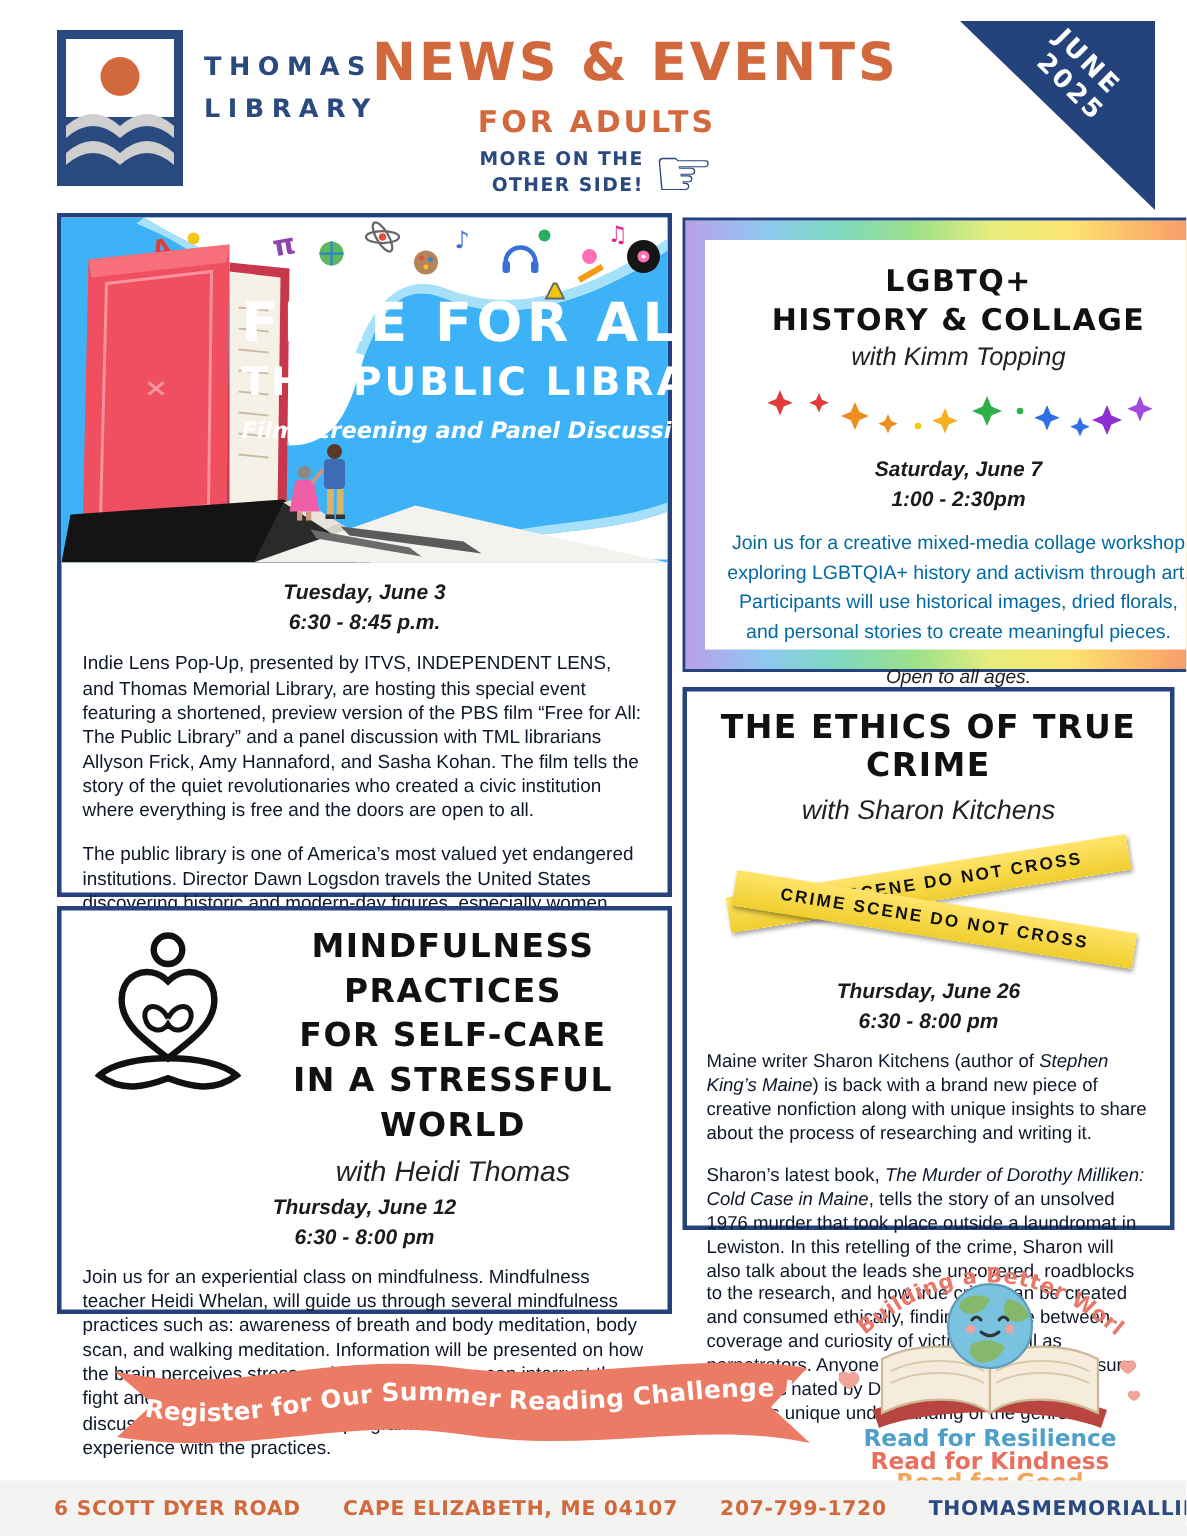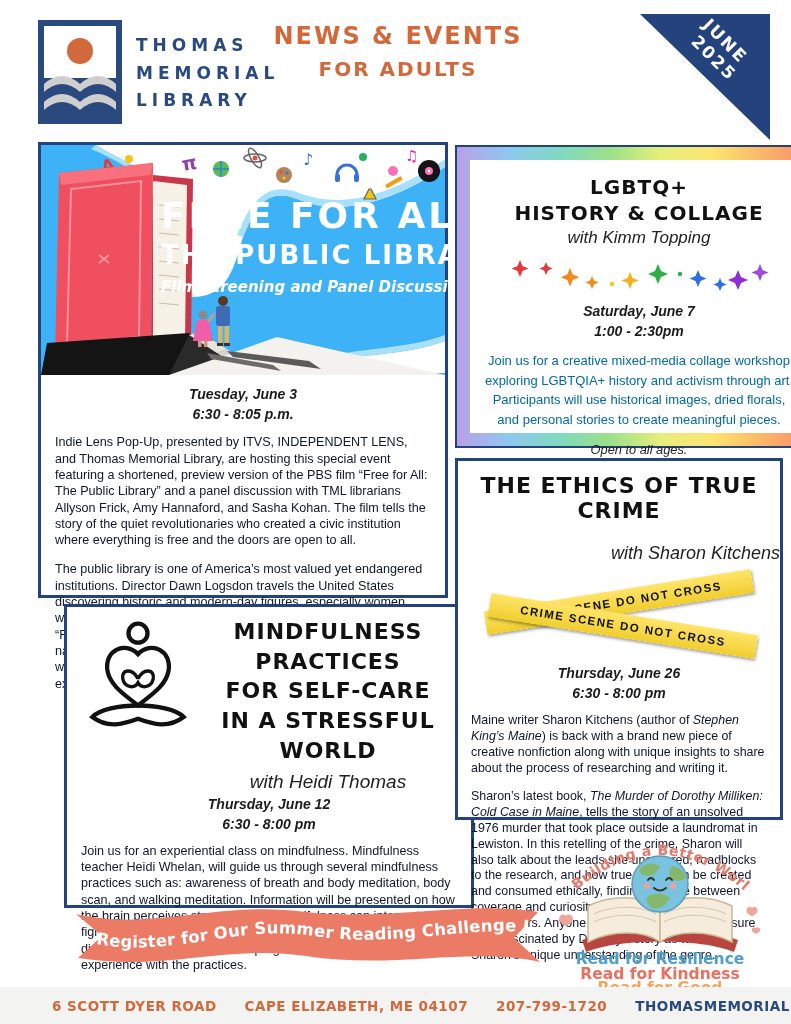--- a/index.html
+++ b/index.html
@@ -5,33 +5,33 @@
   html,body{margin:0;padding:0;background:#fff;}
   .page{position:relative;width:791px;height:1024px;background:#ffffff;
         font-family:"Liberation Sans",sans-serif;color:#222;overflow:hidden;}
 
   
   .logo-svg{position:absolute;left:38px;top:20px;}
   .lib-name{position:absolute;left:136px;top:32px;color:#2a4a7f;font-weight:bold;
             font-size:17px;letter-spacing:5px;line-height:1.62;font-family:"DejaVu Sans","Liberation Sans",sans-serif;}
   .head-center{position:absolute;left:248px;top:22px;width:300px;text-align:center;}
   .news-title{color:#d2693c;font-family:"DejaVu Sans","Liberation Sans",sans-serif;
-              font-weight:800;font-size:24px;letter-spacing:2px;white-space:nowrap;}
+              font-weight:800;font-size:35px;letter-spacing:2px;white-space:nowrap;}
   .news-sub{color:#d2693c;font-family:"DejaVu Sans","Liberation Sans",sans-serif;
             font-weight:800;font-size:20px;letter-spacing:2px;margin-top:7px;}
   .more-row{display:flex;align-items:center;justify-content:center;margin-top:5px;gap:6px;}
   .more-text{color:#2a4a7f;font-weight:bold;font-size:12.5px;letter-spacing:1px;
              text-align:right;line-height:1.35;font-family:"DejaVu Sans","Liberation Sans",sans-serif;}
   .hand{color:#2a4a7f;font-size:46px;line-height:30px;font-family:"DejaVu Sans",sans-serif;}
   .corner-svg{position:absolute;top:14px;right:21px;}
 
   
   .panel{position:absolute;background:#fff;border:3px solid #24437c;box-sizing:border-box;}
   .p-ffa{left:38px;top:142px;width:410px;height:456px;}
-  .p-mind{left:38px;top:604px;width:410px;height:304px;margin-left:26px;}
+  .p-mind{left:38px;top:604px;width:410px;height:272px;}
   .p-lgbtq{left:455px;top:145px;width:368px;height:303px;border:2px solid #24437c;
            background:linear-gradient(90deg,#b9a0e8 0%,#8fc7f0 14%,#7fd9c0 28%,#9ce08a 42%,#e6ee7c 56%,#fde571 70%,#fbb668 84%,#f8806e 100%);}
   .lgbtq-inner{position:absolute;left:13px;top:13px;right:13px;bottom:13px;background:#fff;
                text-align:center;padding:8px 12px;box-sizing:border-box;}
   .p-crime{left:455px;top:458px;width:328px;height:362px;}
 
   .date-block{text-align:center;font-weight:bold;font-size:14px;line-height:1.4;color:#1b1b1b;font-style:italic;}
   .body-text{font-size:12.6px;line-height:1.3;color:#0f172a;text-align:left;}
   .p-ffa .body-text{padding:0 14px;margin-top:10px;}
   .italic-note{font-style:italic;text-align:center;font-size:12.6px;color:#333;}
@@ -57,34 +57,34 @@
   .lgbtq-title{font-family:"DejaVu Sans","Liberation Sans",sans-serif;font-weight:800;
                font-size:20px;letter-spacing:1px;line-height:1.3;color:#111;margin-top:6px;}
   .lgbtq-presenter{font-style:italic;font-size:17px;margin-top:2px;}
   .lgbtq-body{font-size:13px;line-height:1.5;text-align:center;margin-top:10px;color:#0369a1;}
   .lgbtq-note{font-style:italic;font-size:12.8px;margin-top:8px;}
   .sparkle-row{margin-top:10px;height:34px;}
 
   
   .crime-title{font-family:"DejaVu Sans","Liberation Sans",sans-serif;font-weight:800;
                font-size:22px;letter-spacing:1px;text-align:center;margin-top:12px;color:#111;}
-  .crime-presenter{font-style:italic;font-size:18px;text-align:right;margin-top:20px;}
+  .crime-presenter{font-style:italic;font-size:18px;text-align:center;margin-top:7px;}
   .tape-wrap{position:relative;height:96px;margin-top:4px;}
   .tape{position:absolute;width:270px;height:24px;background:linear-gradient(#ffe46a,#f0ce2e);
         color:#111;font-weight:bold;font-size:11.5px;letter-spacing:1.5px;display:flex;
         align-items:center;justify-content:center;box-shadow:1px 2px 3px rgba(0,0,0,.35);white-space:nowrap;}
   .tape1{left:26px;top:22px;transform:rotate(-9deg);z-index:1;}
   .tape2{left:30px;top:46px;transform:rotate(9deg);z-index:2;}
   .p-crime .body-text{font-size:12.4px;padding:0 13px;margin-top:10px;line-height:1.28;}
 
   
   .ribbon-svg{position:absolute;left:66px;top:898px;}
   .summer-svg{position:absolute;left:548px;top:822px;}
   .footer{position:absolute;left:0;bottom:0;width:791px;height:37px;background:#f3f3f1;
-          display:flex;align-items:center;padding-left:52px;box-sizing:border-box;gap:28px;
+          display:flex;align-items:center;padding-left:36px;box-sizing:border-box;gap:28px;
           font-family:"DejaVu Sans","Liberation Sans",sans-serif;font-weight:bold;font-size:13.5px;
           letter-spacing:0.5px;color:#d2693c;white-space:nowrap;}
   .footer .site{color:#2a4a7f;text-decoration:none;}
   svg text{font-family:"DejaVu Sans","Liberation Sans",sans-serif;}
 </style>
 </head>
 <body>
 
 <div class="page">
 
@@ -93,27 +93,33 @@
     <circle cx="42" cy="31" r="13" fill="#d2693c"></circle>
     <rect x="6" y="58" width="72" height="43" fill="#2a4a7f"></rect>
     <path d="M6,64 Q24,48 42,64 Q60,48 78,64 L78,74 Q60,58 42,74 Q24,58 6,74 Z" fill="#cfcfcf"></path>
     <path d="M6,72 Q24,56 42,72 Q60,56 78,72 L78,80 Q60,64 42,80 Q24,64 6,80 Z" fill="#2a4a7f"></path>
     <path d="M6,82 Q24,66 42,82 Q60,66 78,82 L78,92 Q60,76 42,92 Q24,76 6,92 Z" fill="#cfcfcf"></path>
     <path d="M6,90 Q24,74 42,90 Q60,74 78,90 L78,101 L6,101 Z" fill="#2a4a7f"></path>
   </svg>
 
   <div class="lib-name">
     <div>THOMAS</div>
-    <div>MEMORIAL</div>
     <div>LIBRARY</div>
   </div>
 
   <div class="head-center">
     <div class="news-title">NEWS &amp; EVENTS</div>
     <div class="news-sub">FOR ADULTS</div>
+    <div class="more-row">
+      <div class="more-text">
+        <div>MORE ON THE</div>
+        <div>OTHER SIDE!</div>
+      </div>
+      <span class="hand">☞</span>
+    </div>
   </div>
 
   <svg class="corner-svg" width="130" height="126" viewBox="0 0 130 126">
     <polygon points="0,0 130,0 130,126" fill="#24437c"></polygon>
     <text transform="rotate(45 84 34)" x="84" y="34" text-anchor="middle" fill="#ffffff" font-size="17" font-weight="bold" letter-spacing="2">
       <tspan x="84" dy="0">JUNE</tspan>
       <tspan x="84" dy="20">2025</tspan>
     </text>
   </svg>
 
@@ -199,21 +205,21 @@
           <rect x="163" y="196" width="3.5" height="6" fill="#c98"></rect>
       </g>
     </svg>
     <div class="ffa-headline">
       <div class="ffa-h1">FREE FOR ALL</div>
       <div class="ffa-h2">THE PUBLIC LIBRARY</div>
       <div class="ffa-h3">Film screening and Panel Discussion</div>
     </div>
     <div class="date-block ffa-date">
       <div>Tuesday, June 3</div>
-      <div>6:30 - 8:05 p.m.</div>
+      <div>6:30 - 8:45 p.m.</div>
     </div>
     <p class="body-text">Indie Lens Pop-Up, presented by ITVS, INDEPENDENT LENS, and Thomas Memorial Library, are hosting this special event featuring a shortened, preview version of the PBS film “Free for All: The Public Library” and a panel discussion with TML librarians Allyson Frick, Amy Hannaford, and Sasha Kohan.  The film tells the story of the quiet revolutionaries who created a civic institution where everything is free and the doors are open to all.</p>
     <p class="body-text">The public library is one of America’s most valued yet endangered institutions. Director Dawn Logsdon travels the United States discovering historic and modern-day figures, especially women, who contributed to the library’s integral position within democracy. “Free for All: The Public Library” chronicles the evolution of the nation’s public libraries, tracing the battles over who can enter, what belongs there, and who makes these decisions, while exploring how public commons are defined and defended.</p>
   </div>
 
   <div class="panel p-mind">
     <div class="mind-row">
       <svg width="118" height="118" viewBox="0 0 124 118">
         <circle cx="62" cy="14" r="10" fill="none" stroke="#111" stroke-width="4.5"></circle>
         <path d="M62,36 C48,22 26,32 30,54 C33,70 50,80 62,90 C74,80 91,70 94,54 C98,32 76,22 62,36 Z" fill="none" stroke="#111" stroke-width="4.5"></path>

